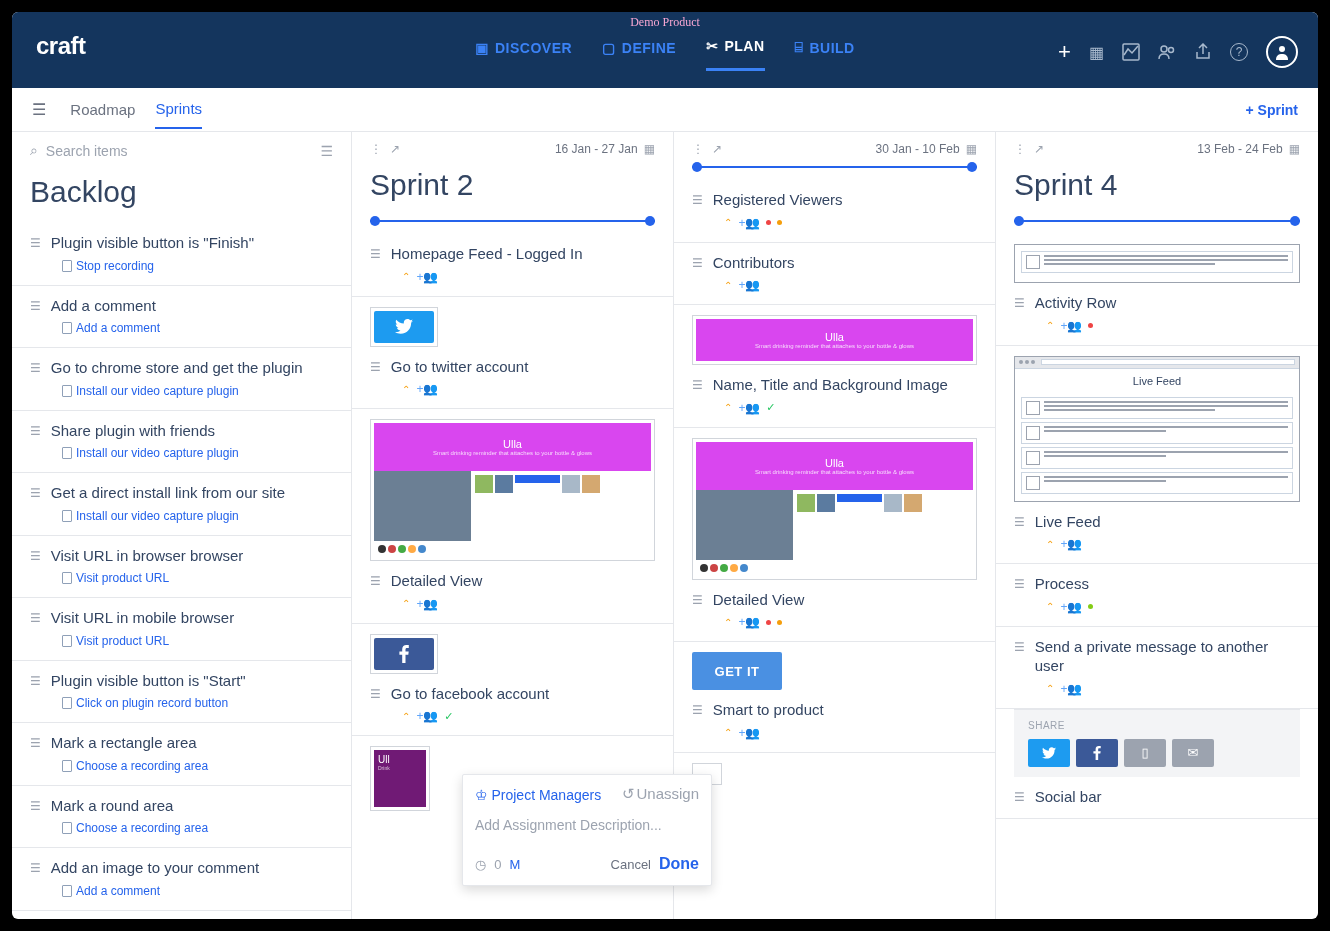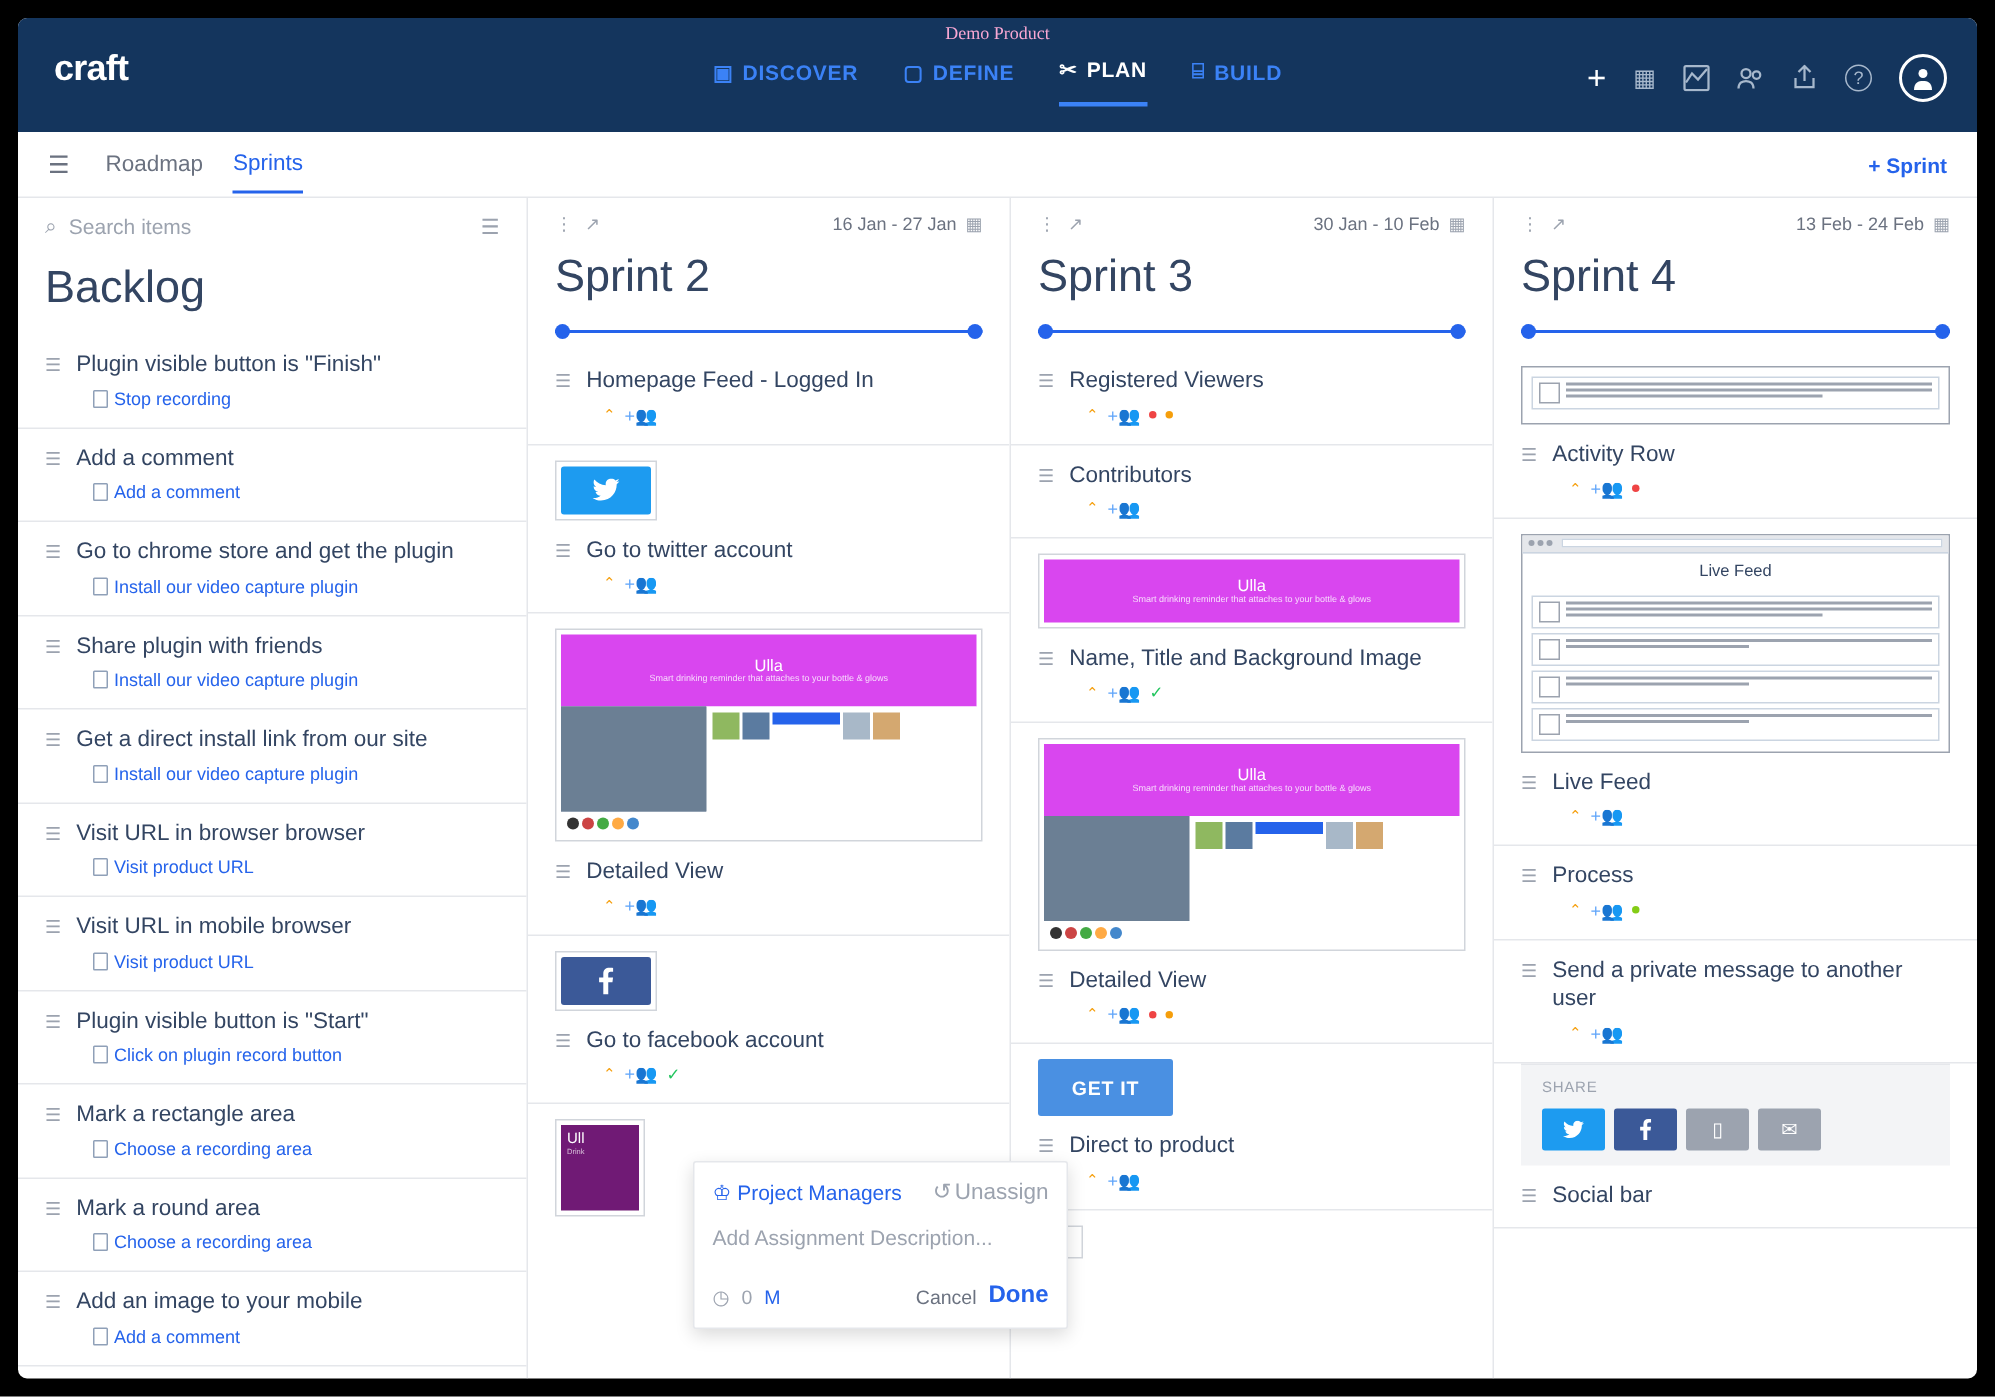--- a/index.html
+++ b/index.html
@@ -245,21 +245,21 @@
               <span class="card-title">Mark a round area</span>
             </div>
             <div class="card-sub">
               <span class="doc-icon"></span>
               <span>Choose a recording area</span>
             </div>
           </div>
           <div class="card">
             <div class="card-title-row">
               <span class="list-icon">☰</span>
-              <span class="card-title">Add an image to your mobile</span>
+              <span class="card-title">Add an image to your comment</span>
             </div>
             <div class="card-sub">
               <span class="doc-icon"></span>
               <span>Add a comment</span>
             </div>
           </div>
           <div class="card"></div>
         </div>
     </div>
 
@@ -366,21 +366,20 @@
             </div>
           </div>
   </div>
         <div class="col sprint">
     <div class="sprint-header">
       <span style="margin-right:8px">⋮</span>
       <span>↗</span>
       <span class="date">30 Jan - 10 Feb</span>
       <span>▦</span>
     </div>
-    <div class="col-title">Sprint 3</div>
     <div class="sprint-progress"></div>
     <div class="card">
             <div class="card-title-row">
               <span class="list-icon">☰</span>
               <span class="card-title">Registered Viewers</span>
             </div>
             <div class="card-meta">
               <span class="chev-orange">⌃</span>
               <span class="ppl-icon">+👥</span>
               <span class="dot red"></span>
@@ -452,21 +451,21 @@
               <span class="dot red"></span>
               <span class="dot orange"></span>
             </div>
           </div>
           <div class="thumb">
             <div class="getit-btn">GET IT</div>
           </div>
           <div class="card">
             <div class="card-title-row">
               <span class="list-icon">☰</span>
-              <span class="card-title">Direct to product</span>
+              <span class="card-title">Smart to product</span>
             </div>
             <div class="card-meta">
               <span class="chev-orange">⌃</span>
               <span class="ppl-icon">+👥</span>
             </div>
           </div>
           <div class="thumb">
             <div class="thumb-box" style="width:30px;height:22px"></div>
           </div>
   </div>

